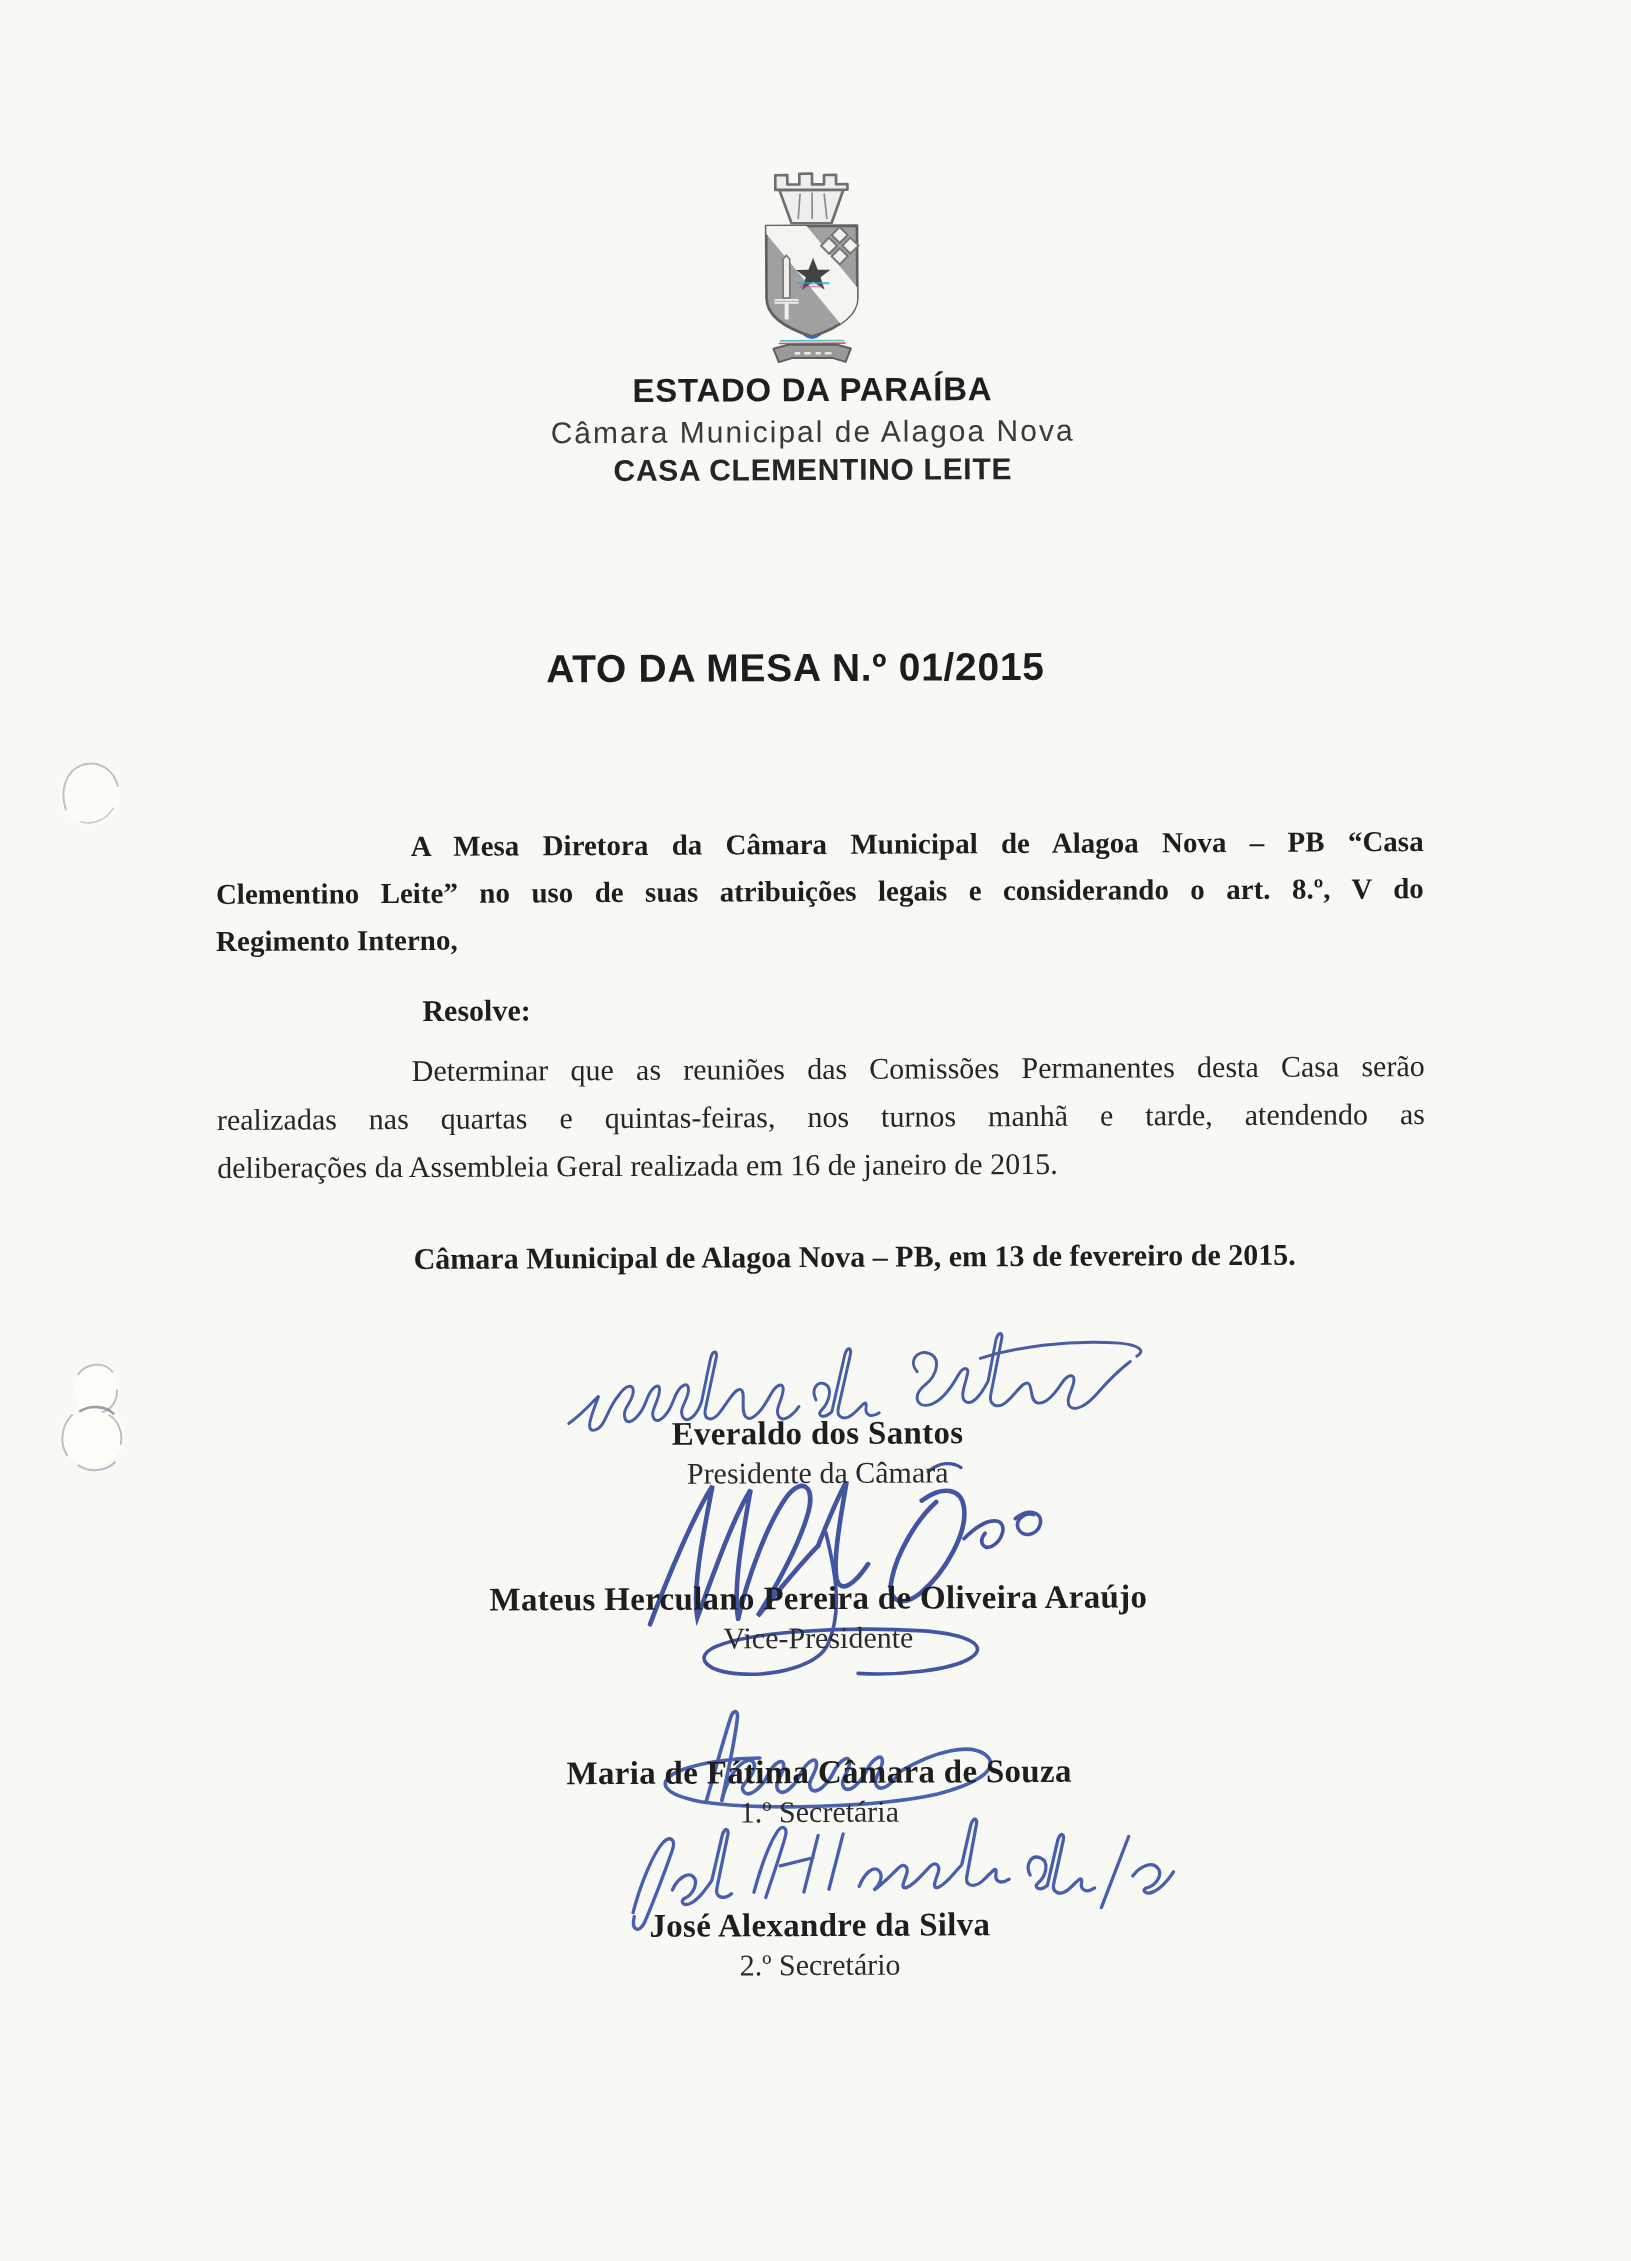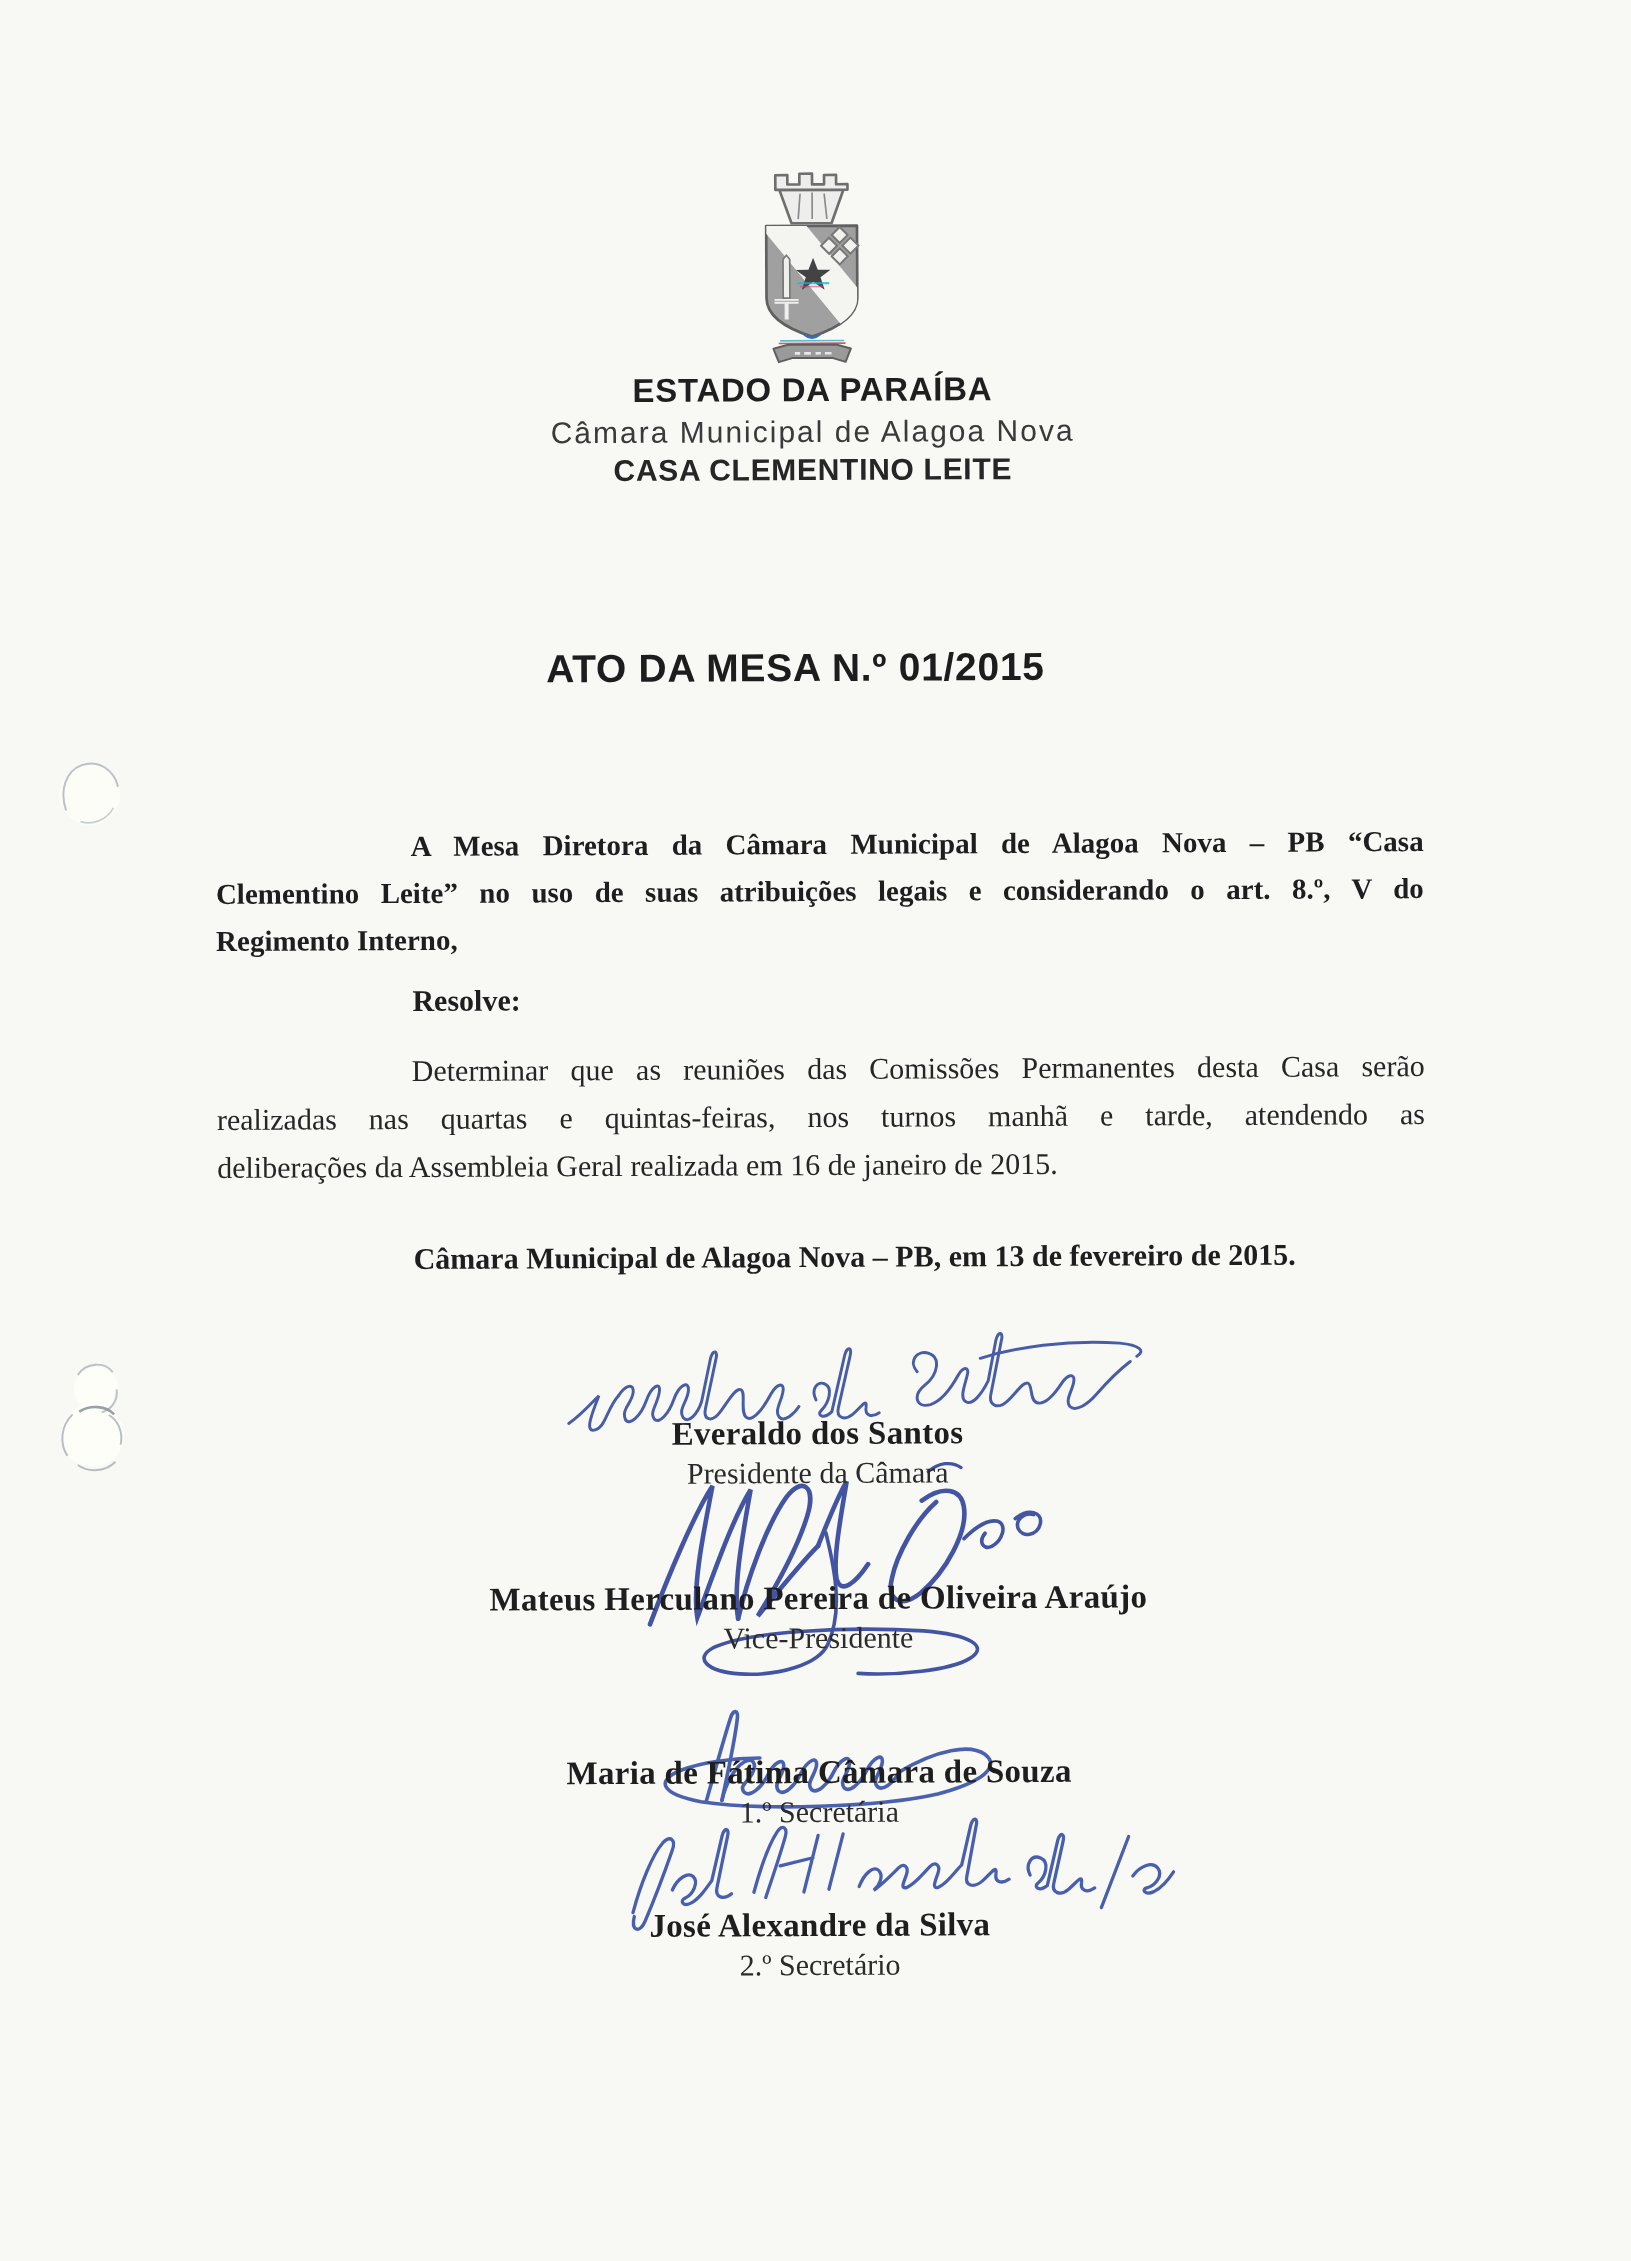--- a/index.html
+++ b/index.html
@@ -25,21 +25,21 @@
     text-align:center;font-family:"Liberation Sans", sans-serif;
     font-size:39px;font-weight:bold;letter-spacing:0.7px;color:#1d1d1d;
   }
   
   .para{position:absolute;left:217px;width:1208px;margin:0;}
   .p-line{white-space:nowrap;}
   .jline{white-space:normal;text-align:justify;text-align-last:justify;}
   .preamble{top:821px;font-size:29px;font-weight:bold;color:#1e1e1e;}
   .preamble .p-line{line-height:47px;}
   .indent{padding-left:195px;}
-  .resolve{position:absolute;top:982px;left:413px;margin:0;
+  .resolve{position:absolute;top:982px;left:413px;margin:10px;
     font-size:30px;font-weight:bold;color:#1e1e1e;}
   .determination{top:1045px;font-size:30px;font-weight:400;color:#262626;}
   .determination .p-line{line-height:48px;}
   .dateline{position:absolute;top:1240px;left:413px;margin:0;
     font-size:30px;font-weight:bold;color:#1e1e1e;white-space:nowrap;}
   
   .sigblock{position:absolute;left:0;width:100%;text-align:center;}
   .sig-name{font-size:33px;font-weight:bold;line-height:41px;color:#1e1e1e;letter-spacing:0.3px;}
   .sig-role{font-size:30px;font-weight:400;line-height:38px;color:#2b2b2b;}
   .ink-overlay{position:absolute;top:0;left:0;pointer-events:none;}

